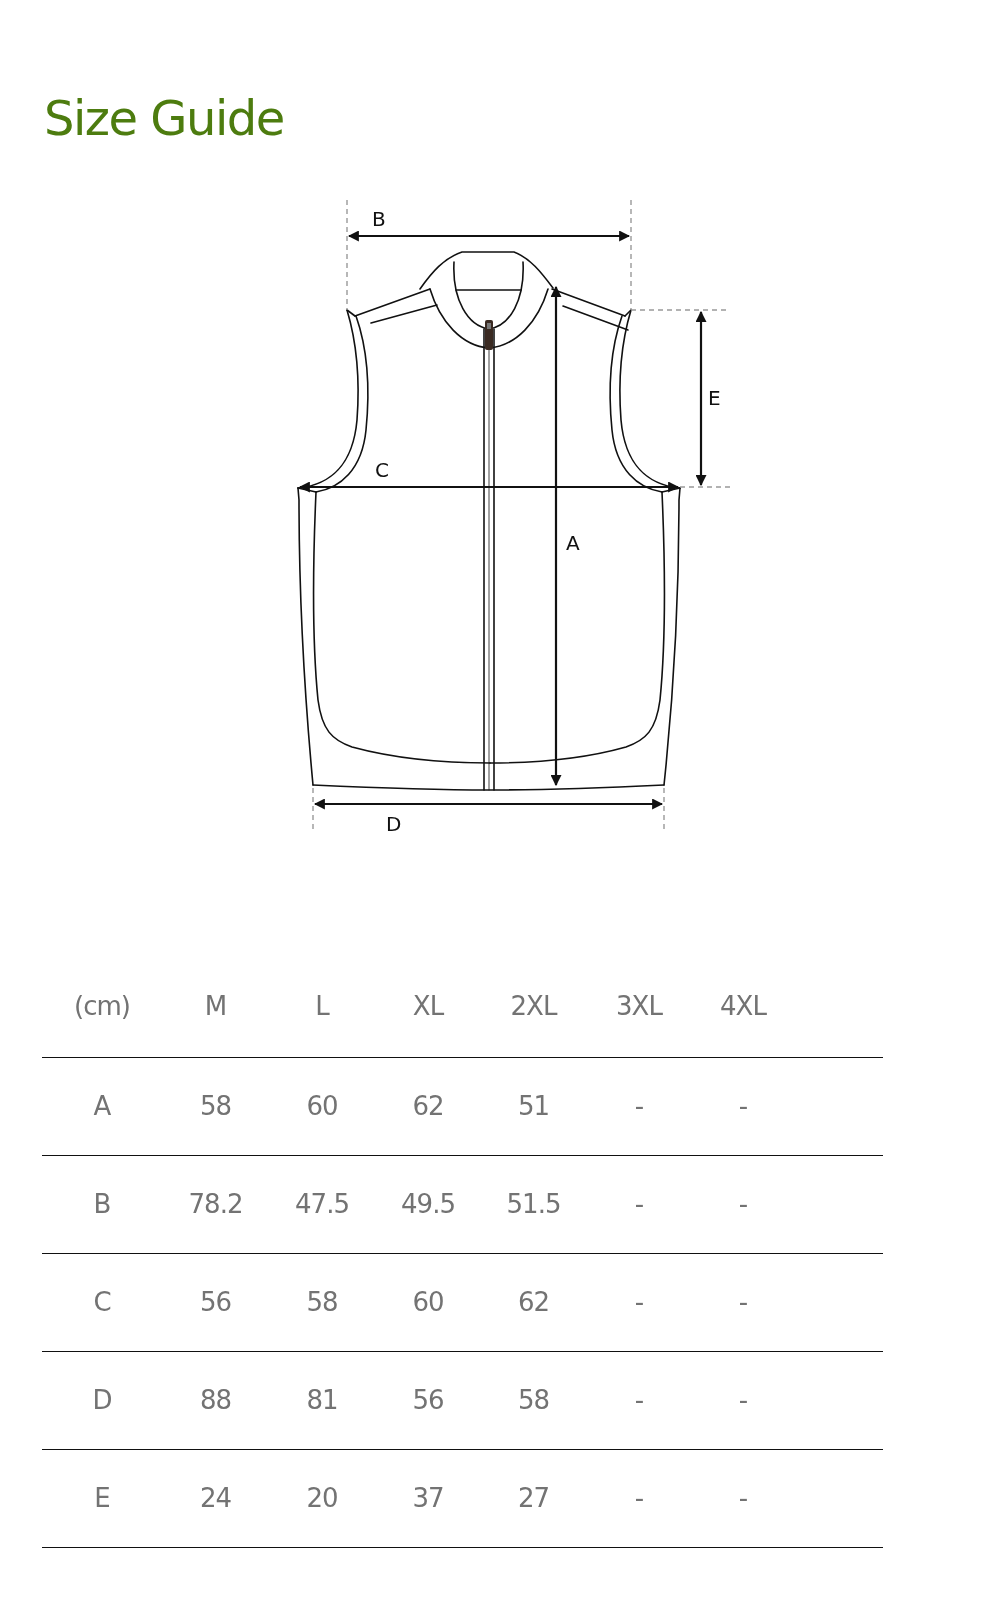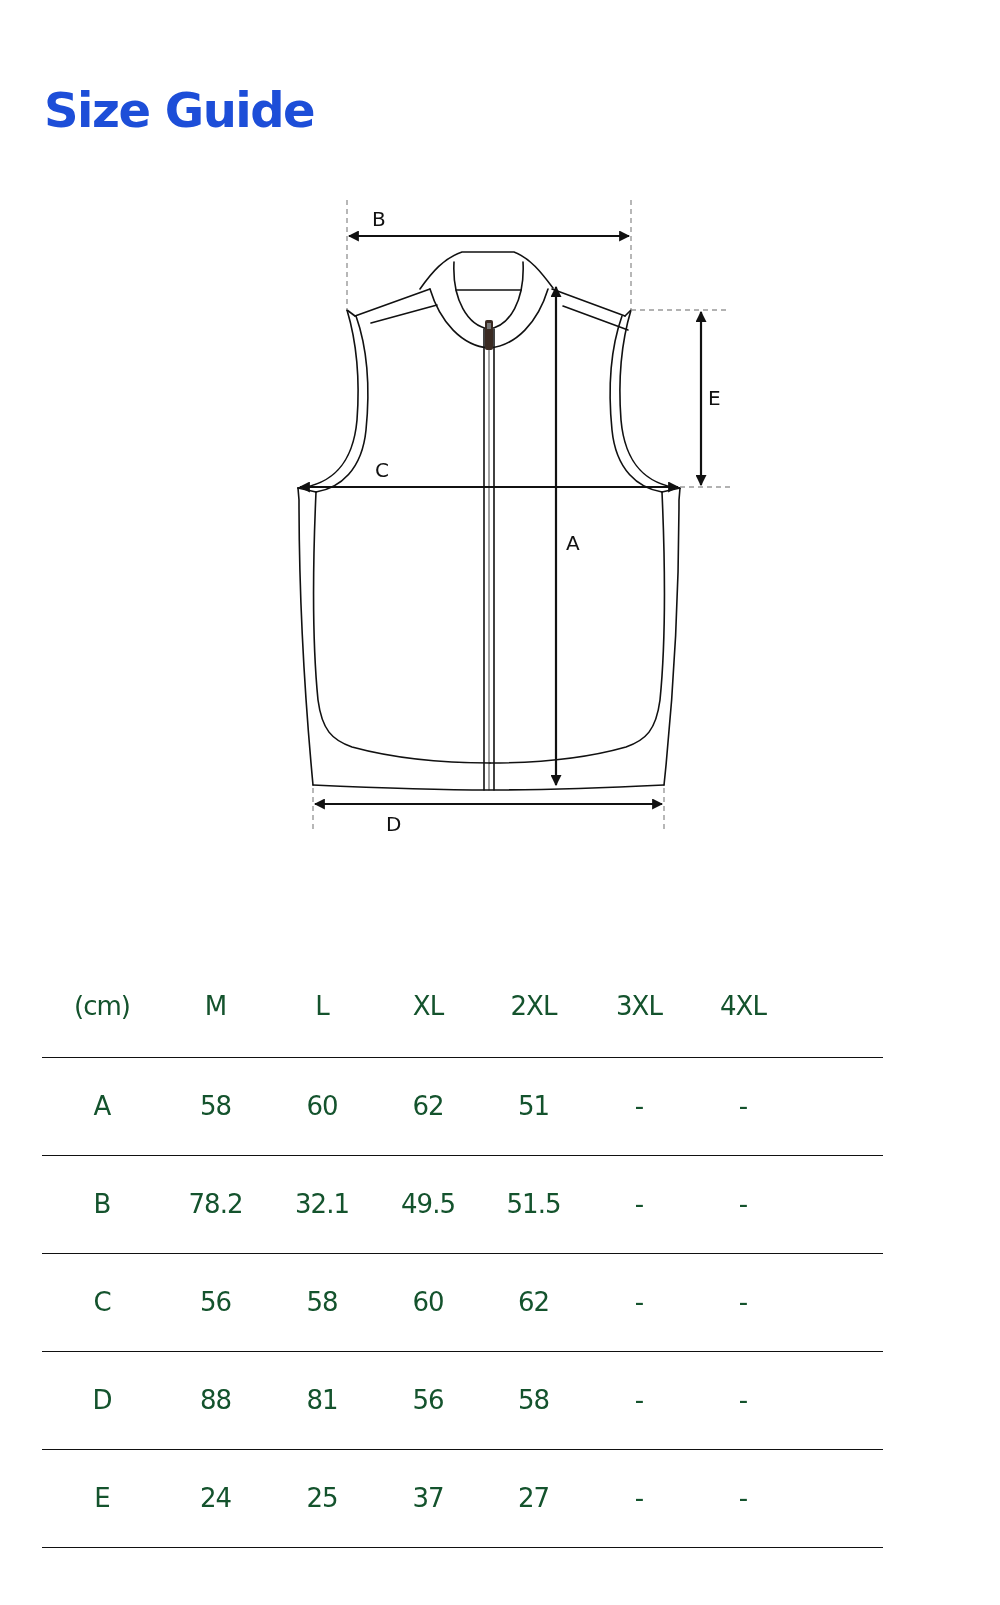--- a/index.html
+++ b/index.html
@@ -11,27 +11,27 @@
       width: 1000px;
       height: 1605px;
       position: relative;
       overflow: hidden;
       font-family: "DejaVu Sans", "Liberation Sans", sans-serif;
       color: #111111;
     }
     .page-title {
       position: absolute;
       left: 44px;
-      top: 80px;
+      top: 88px;
       margin: 0;
       font-size: 48px;
-      font-weight: bold;
+      font-weight: normal;
       letter-spacing: -1.5px;
       line-height: 60px;
-      color: #1d4ed8;
+      color: #4d7c0f;
     }
     .diagram {
       position: absolute;
       left: 0;
       top: 0;
       width: 1000px;
       height: 900px;
     }
     .diagram svg {
       display: block;
@@ -48,21 +48,21 @@
       width: 841px;
       border-collapse: collapse;
       table-layout: fixed;
     }
     .size-table th,
     .size-table td {
       text-align: center;
       font-weight: normal;
       font-size: 26px;
       letter-spacing: -1px;
-      color: #14532d;
+      color: #737373;
       padding: 0;
     }
     .size-table thead tr {
       height: 102px;
     }
     .size-table thead th {
       border-bottom: 1.5px solid #111;
       vertical-align: middle;
       padding-top: 0;
     }
@@ -203,21 +203,21 @@
       <td>60</td>
       <td>62</td>
       <td>51</td>
       <td>-</td>
       <td>-</td>
       <td></td>
     </tr>
     <tr>
       <td>B</td>
       <td>78.2</td>
-      <td>32.1</td>
+      <td>47.5</td>
       <td>49.5</td>
       <td>51.5</td>
       <td>-</td>
       <td>-</td>
       <td></td>
     </tr>
     <tr>
       <td>C</td>
       <td>56</td>
       <td>58</td>
@@ -233,21 +233,21 @@
       <td>81</td>
       <td>56</td>
       <td>58</td>
       <td>-</td>
       <td>-</td>
       <td></td>
     </tr>
     <tr>
       <td>E</td>
       <td>24</td>
-      <td>25</td>
+      <td>20</td>
       <td>37</td>
       <td>27</td>
       <td>-</td>
       <td>-</td>
       <td></td>
     </tr>
   </tbody>
 </table>
 
 </body></html>

